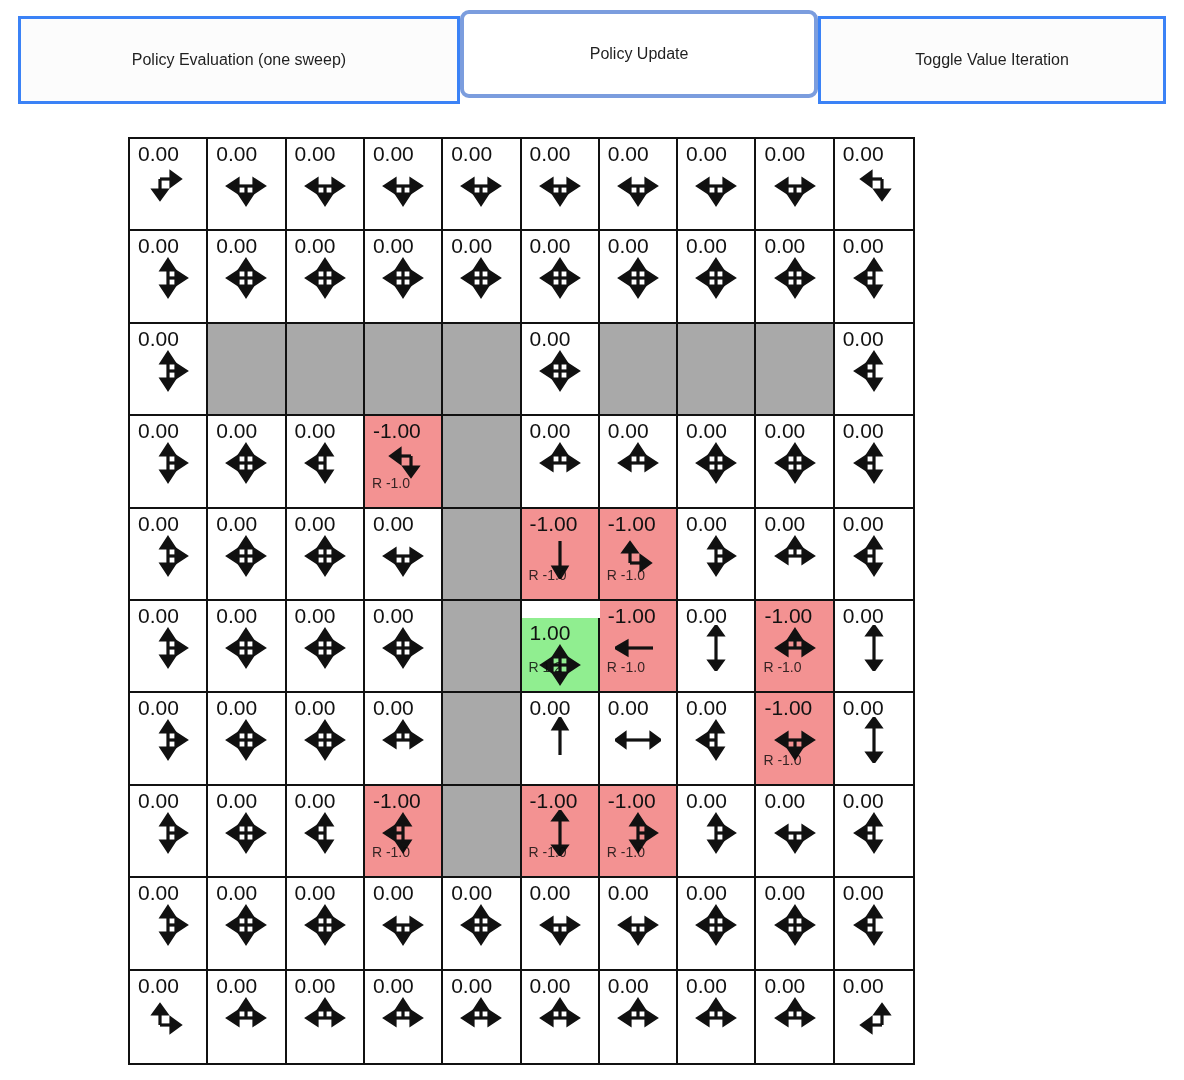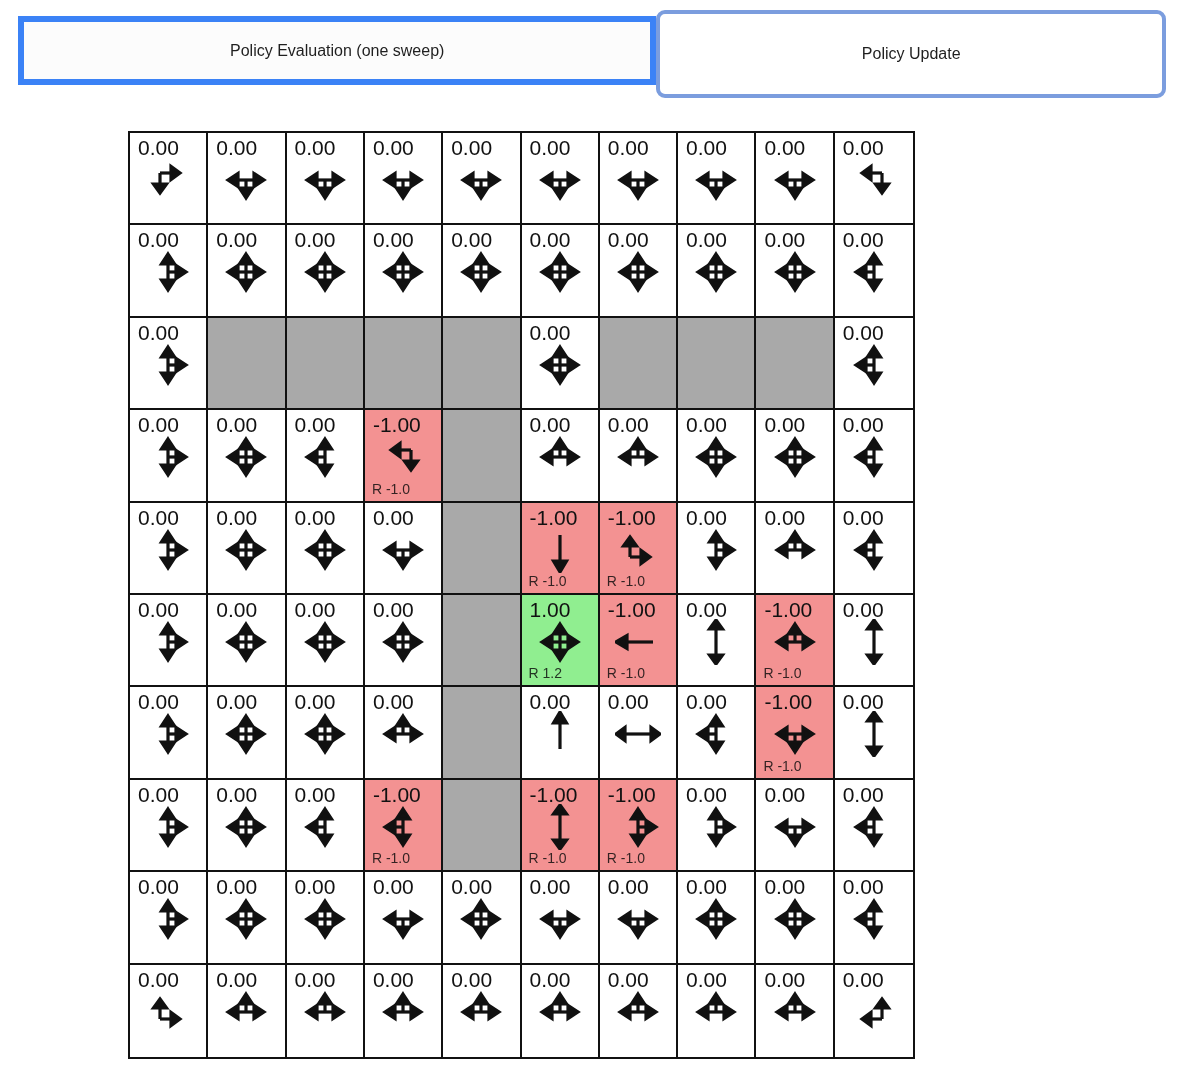--- a/index.html
+++ b/index.html
@@ -18,23 +18,23 @@
     overflow:hidden;
   }
   
   .toolbar{
     display:flex;
     align-items:flex-start;
     margin:16px 18px 0 18px;
     position:relative;
   }
   .btn{
-    height:69px;
+    height:88px;
     background:#FCFCFC;
-    border:6px solid #3b82f6;
+    border:3px solid #3b82f6;
     display:flex;align-items:center;justify-content:center;
     font-size:16px;
     color:#1f1f1f;
     cursor:pointer;
     padding:0 10px;
     white-space:nowrap;
   }
   .btn.b1{flex:340 0 0;}
   .btn.b2{flex:270 0 0;}
   .btn.b3{flex:263 0 0;}
@@ -62,40 +62,41 @@
     position:relative;
     border-right:2px solid var(--line);
     border-bottom:2px solid var(--line);
     background:#fff;
     overflow:hidden;
   }
   .cell:nth-child(10n){border-right:none;}
   .cell:nth-child(n+91){border-bottom:none;}
   .cell.w{background:var(--wall);}
   .cell.p{background:var(--penalty);}
-  .cell.g{background:var(--goal);}
+  .cell.g{background:var(--goal);margin-top:17px;}
   .cell .val{
     position:absolute;top:3px;left:8px;
     font-size:21px;line-height:24px;color:#111;
   }
   .cell svg{
     position:absolute;top:24px;left:50%;
     transform:translateX(-50%);
   }
   .cell .reward{
-    position:absolute;bottom:4px;left:7px;
+    position:absolute;bottom:16px;left:7px;
     font-size:14px;color:rgba(10,10,10,0.82);
   }
 </style>
 </head>
 <body>
 
 <div class="toolbar">
   <button class="btn b1">Policy Evaluation (one sweep)</button>
   <button class="btn b2 active">Policy Update</button>
+  <button class="btn b3">Toggle Value Iteration</button>
 </div>
 
 <div class="grid" id="grid">
     <div class="cell">
       <span class="val">0.00</span>
       <svg width="46" height="46" viewBox="-23 -23 46 46" fill="#111" stroke="#111" stroke-width="3.2">
         <line x1="-8" y1="-7" x2="-8" y2="4"></line>
         <polygon points="-8,13 -14.5,4 -1.5,4"></polygon>
         <line x1="-8" y1="-7" x2="3" y2="-7"></line>
         <polygon points="12,-7 3,-0.5 3,-13.5"></polygon>

